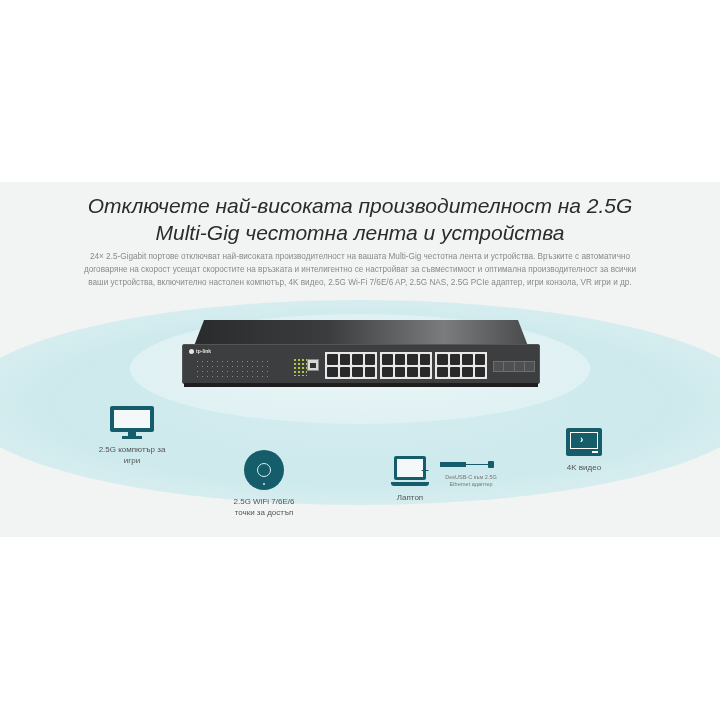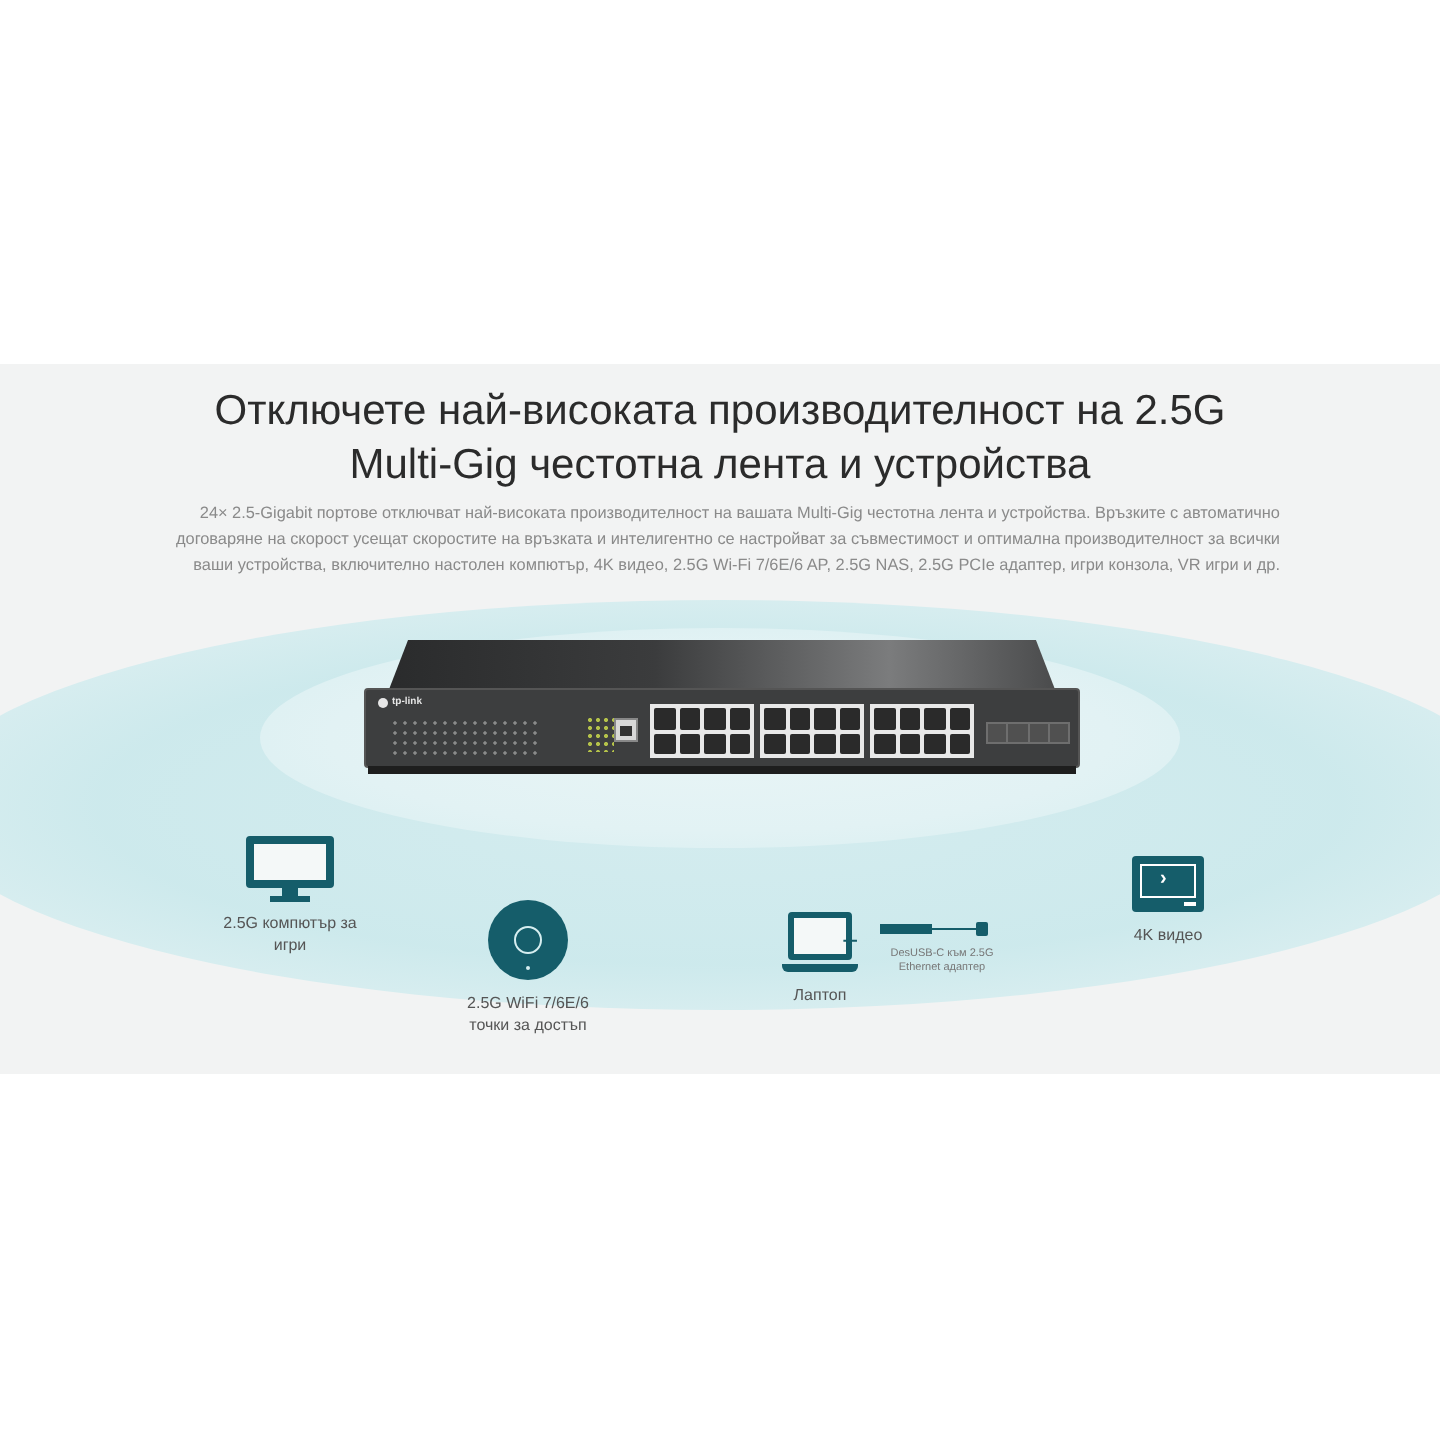--- a/index.html
+++ b/index.html
@@ -17,25 +17,25 @@
       opacity: 0.95;
     }
     .ellipse-inner {
       position: absolute; left: 130px; top: 132px; width: 460px; height: 110px;
       border-radius: 50%;
       background: radial-gradient(ellipse at center, #e9f5f6 0%, #e2f2f4 60%, #d6eef0 100%);
     }
 
     .title {
       position: absolute; left: 0; top: 10px; width: 720px;
-      text-align: center; font-size: 21px; line-height: 27px; color: #2b2b2b;
+      text-align: center; font-size: 21px; line-height: 27px; color: #2b2b2b; font-style: italic;
     }
     .subtitle {
       position: absolute; left: 80px; top: 68px; width: 560px;
-      text-align: right; font-size: 8.2px; line-height: 13px; color: #8a8a8a;
+      text-align: center; font-size: 8.2px; line-height: 13px; color: #8a8a8a;
     }
 
     
     .switch { position: absolute; left: 180px; top: 138px; width: 362px; height: 72px; }
     .switch-top {
       position: absolute; left: 14px; top: 0; width: 334px; height: 26px;
       background: linear-gradient(90deg, #2a2b2c 0%, #3b3c3d 40%, #7b7c7d 75%, #4a4b4c 100%);
       clip-path: polygon(3% 0, 97% 0, 100% 100%, 0 100%);
     }
     .switch-front {
@@ -75,21 +75,21 @@
     .device { position: absolute; text-align: center; color: #555; font-size: 8px; line-height: 11px; }
     .device-label { display: block; }
     .teal { background: #155d6a; }
 
     .nas { left: 38px; top: 156px; width: 80px; }
     .nas-icon { width: 26px; height: 34px; margin: 0 auto 4px; border-radius: 2px; position: relative; }
     .nas-icon .ring { position: absolute; left: 6px; top: 5px; width: 14px; height: 13px; border: 2px solid #fff; border-radius: 50%; }
     .nas-icon .l1, .nas-icon .l2 { position: absolute; left: 6px; width: 14px; height: 2px; background: #fff; }
     .nas-icon .l1 { top: 22px; } .nas-icon .l2 { top: 26px; }
 
-    .gaming { left: 92px; top: 236px; width: 80px; margin-left: 13px; }
+    .gaming { left: 92px; top: 224px; width: 80px; }
     .monitor-icon { width: 44px; height: 34px; margin: 0 auto 4px; position: relative; }
     .monitor-icon .scr { position: absolute; left: 0; top: 0; width: 44px; height: 26px; border: 4px solid #155d6a; border-radius: 2px; background: #f4f8f8; }
     .monitor-icon .neck { position: absolute; left: 18px; top: 26px; width: 8px; height: 5px; background: #155d6a; }
     .monitor-icon .base { position: absolute; left: 12px; top: 30px; width: 20px; height: 3px; background: #155d6a; }
 
     .ap { left: 224px; top: 268px; width: 80px; }
     .ap-icon { width: 40px; height: 40px; border-radius: 50%; margin: 0 auto 6px; position: relative; }
     .ap-icon .ring { position: absolute; left: 13px; top: 13px; width: 14px; height: 14px; border: 1px solid #d6eef0; border-radius: 50%; }
     .ap-icon .dot { position: absolute; left: 19px; top: 33px; width: 2px; height: 2px; background: #d6eef0; border-radius: 50%; }
 

